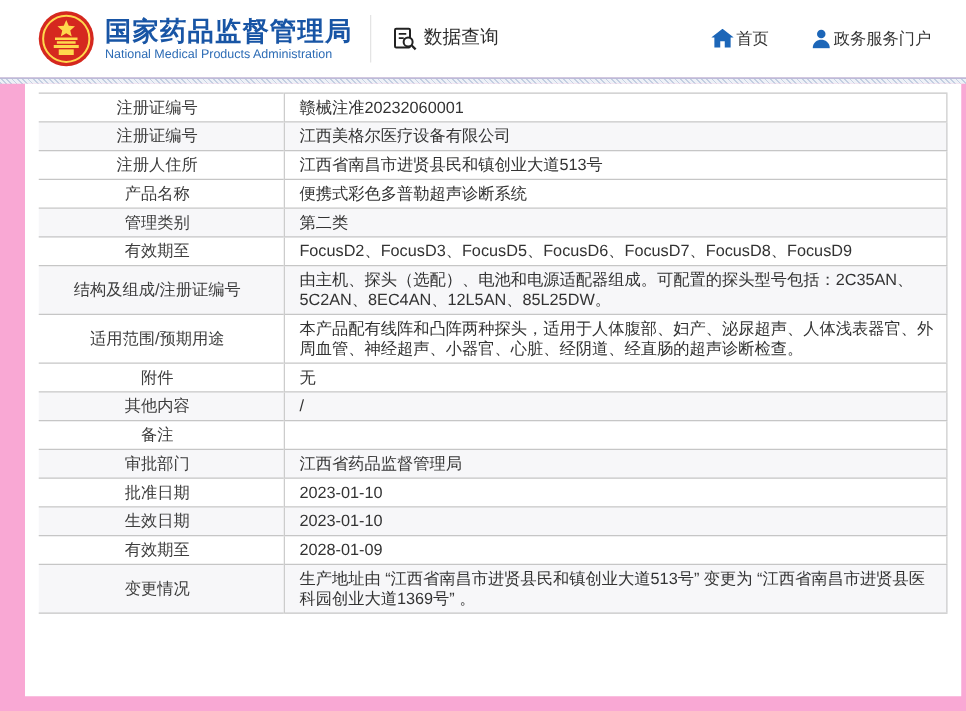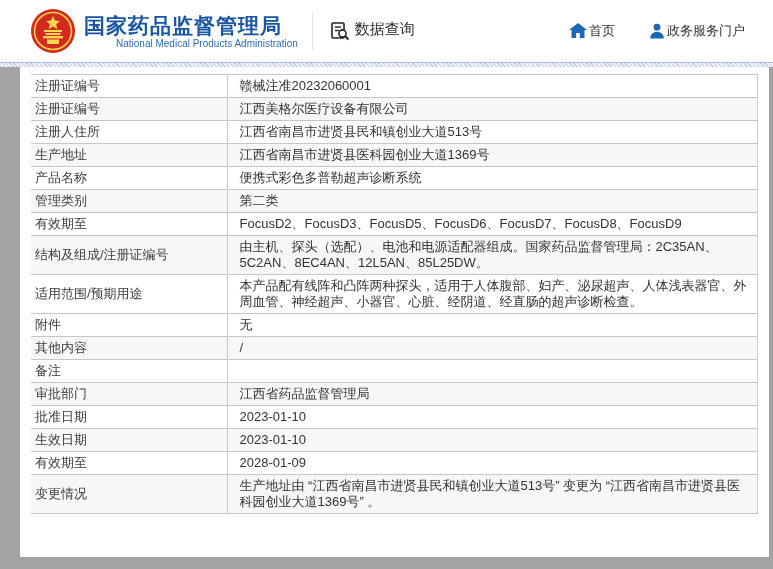--- a/index.html
+++ b/index.html
@@ -2,40 +2,40 @@
 <html><head>
 <meta charset="utf-8">
 <style>
   * { margin:0; padding:0; box-sizing:border-box; }
   html,body { width:773px; height:569px; }
   body {
     font-family:"Liberation Sans","DejaVu Sans",sans-serif;
     background:#f3f3f5;
     overflow:hidden;
   }
-  .page { width:773px; height:569px; background:#a3a3a3; }
+  .page { width:773px; height:569px; background:#f9a8d4; }
 
   
   .header {
     height:62px; background:#ffffff;
     display:flex; align-items:center;
     padding:0 14px 0 30px;
   }
   .hatch-line {
     height:5px;
     border-top:1px solid #a9bcd6;
     background:repeating-linear-gradient(45deg,#c3cfe2 0,#c3cfe2 1px,#eef1f7 1px,#eef1f7 3px);
   }
   .brand { display:flex; align-items:center; gap:8px; }
   .emblem { width:46px; height:46px; flex:0 0 auto; }
   .org-name {
     color:#1855a5; font-size:21px; font-weight:bold; letter-spacing:1px;
     line-height:24px; white-space:nowrap;
   }
-  .org-name-en { color:#2d6cb5; font-size:10px; white-space:nowrap;margin-left:32px; }
+  .org-name-en { color:#2d6cb5; font-size:10px; white-space:nowrap; }
   .header-divider { width:1px; height:38px; background:#e4e4e4; margin:0 16px 0 14px; }
   .data-query { display:flex; align-items:flex-start; gap:4px; cursor:pointer;font-family:Liberation Mono, monospace; }
   .data-query-label { color:#2b2b2b; font-size:15px; }
   .header-spacer { flex:1; }
   .top-nav { display:flex; gap:34px; margin-right:14px; }
   .nav-item { display:flex; flex-direction:row; align-items:center; gap:2px; cursor:pointer;justify-content:center; }
   .nav-item .nav-label { color:#333; font-size:13px; white-space:nowrap; }
 
   
   .content {
@@ -52,21 +52,21 @@
   
   table.info-table {
     width:calc(100% - 10px); margin:0 5px;
     border-collapse:collapse;
     border-right:1px solid #cccccc;
     font-size:13px; color:#333;
   }
   table.info-table tr { border-top:1px solid #c6c6c6; border-bottom:1px solid #c6c6c6; }
   table.info-table tr.alt { background:#f7f7f9; }
   td.label-cell {
-    width:196px; text-align:left; vertical-align:middle;
+    width:196px; text-align:center; vertical-align:middle;
     padding:3px 10px 3px 4px; line-height:16px; color:#3d3d3d;
     white-space:nowrap;
   }
   td.value-cell {
     border-left:1px solid #cccccc;
     padding:3px 8px 3px 12px; line-height:16px; color:#333;
   }
 
   .icon-svg { display:block; }
 </style>
@@ -143,39 +143,35 @@
             <td class="value-cell">赣械注准20232060001</td>
           </tr>
           <tr class="alt">
             <td class="label-cell">注册证编号</td>
             <td class="value-cell">江西美格尔医疗设备有限公司</td>
           </tr>
           <tr>
             <td class="label-cell">注册人住所</td>
             <td class="value-cell">江西省南昌市进贤县民和镇创业大道513号</td>
           </tr>
-          <tr class="alt">
-            <td class="label-cell">生产地址</td>
-            <td class="value-cell">江西省南昌市进贤县医科园创业大道1369号</td>
-          </tr>
           <tr>
             <td class="label-cell">产品名称</td>
             <td class="value-cell">便携式彩色多普勒超声诊断系统</td>
           </tr>
           <tr class="alt">
             <td class="label-cell">管理类别</td>
             <td class="value-cell">第二类</td>
           </tr>
           <tr>
             <td class="label-cell">有效期至</td>
             <td class="value-cell">FocusD2、FocusD3、FocusD5、FocusD6、FocusD7、FocusD8、FocusD9</td>
           </tr>
           <tr class="alt">
             <td class="label-cell">结构及组成/注册证编号</td>
-            <td class="value-cell">由主机、探头（选配）、电池和电源适配器组成。国家药品监督管理局：2C35AN、5C2AN、8EC4AN、12L5AN、85L25DW。</td>
+            <td class="value-cell">由主机、探头（选配）、电池和电源适配器组成。可配置的探头型号包括：2C35AN、5C2AN、8EC4AN、12L5AN、85L25DW。</td>
           </tr>
           <tr>
             <td class="label-cell">适用范围/预期用途</td>
             <td class="value-cell">本产品配有线阵和凸阵两种探头，适用于人体腹部、妇产、泌尿超声、人体浅表器官、外周血管、神经超声、小器官、心脏、经阴道、经直肠的超声诊断检查。</td>
           </tr>
           <tr>
             <td class="label-cell">附件</td>
             <td class="value-cell">无</td>
           </tr>
           <tr class="alt">

